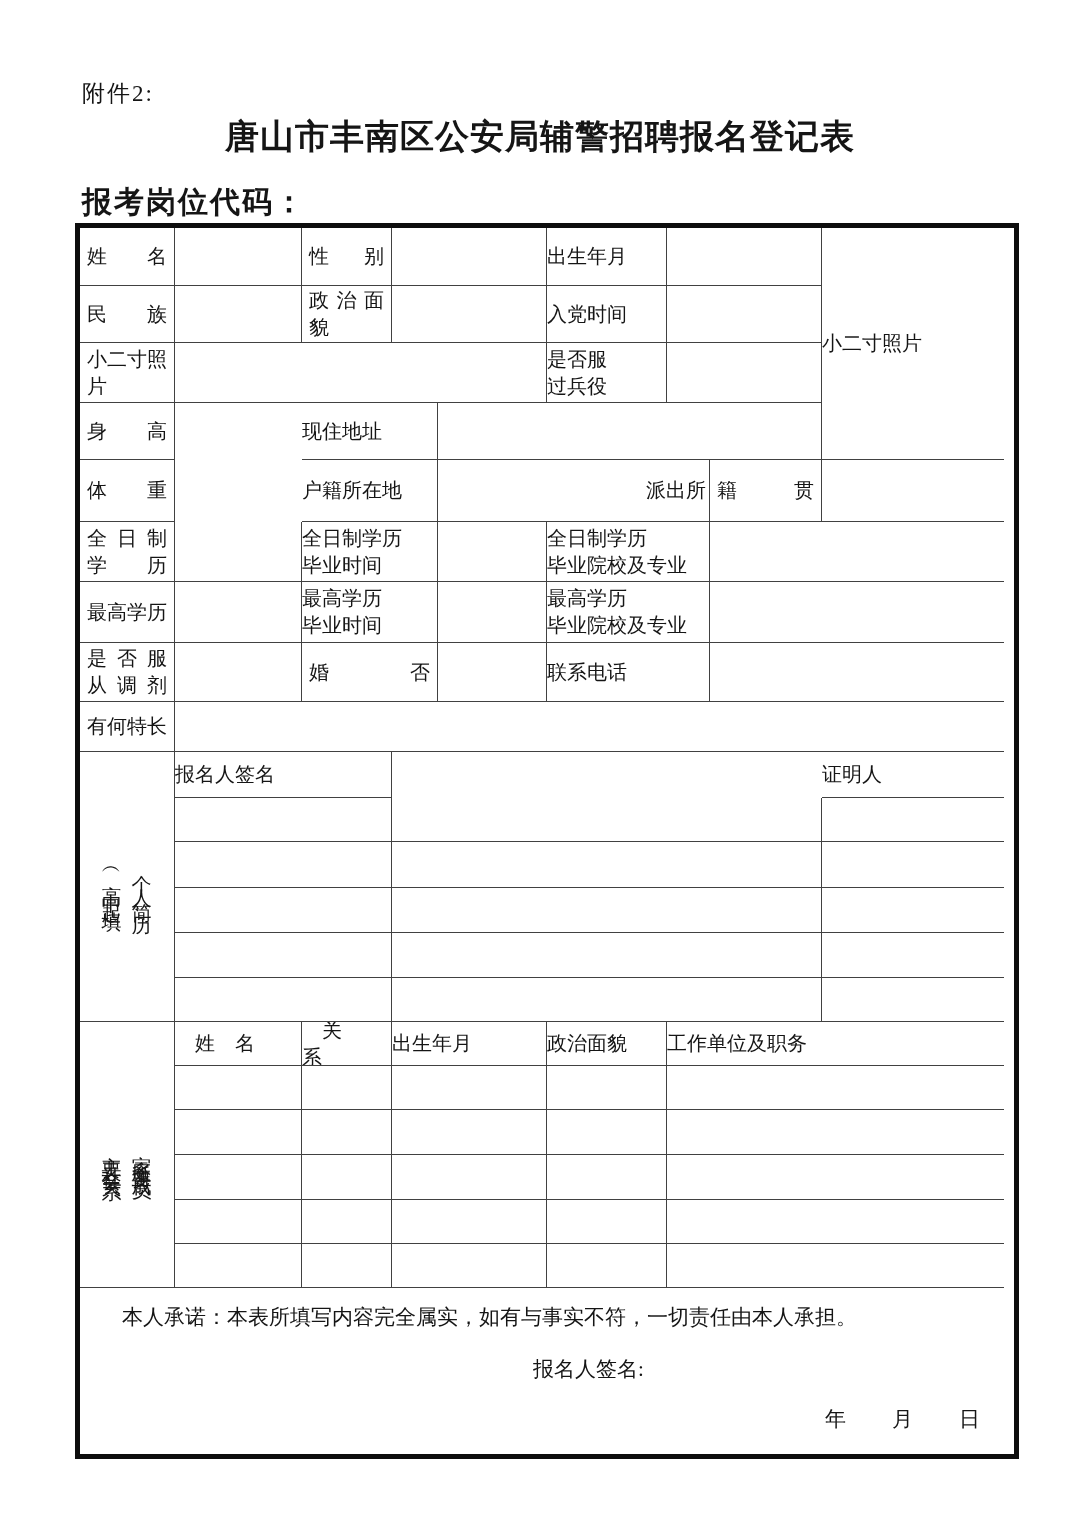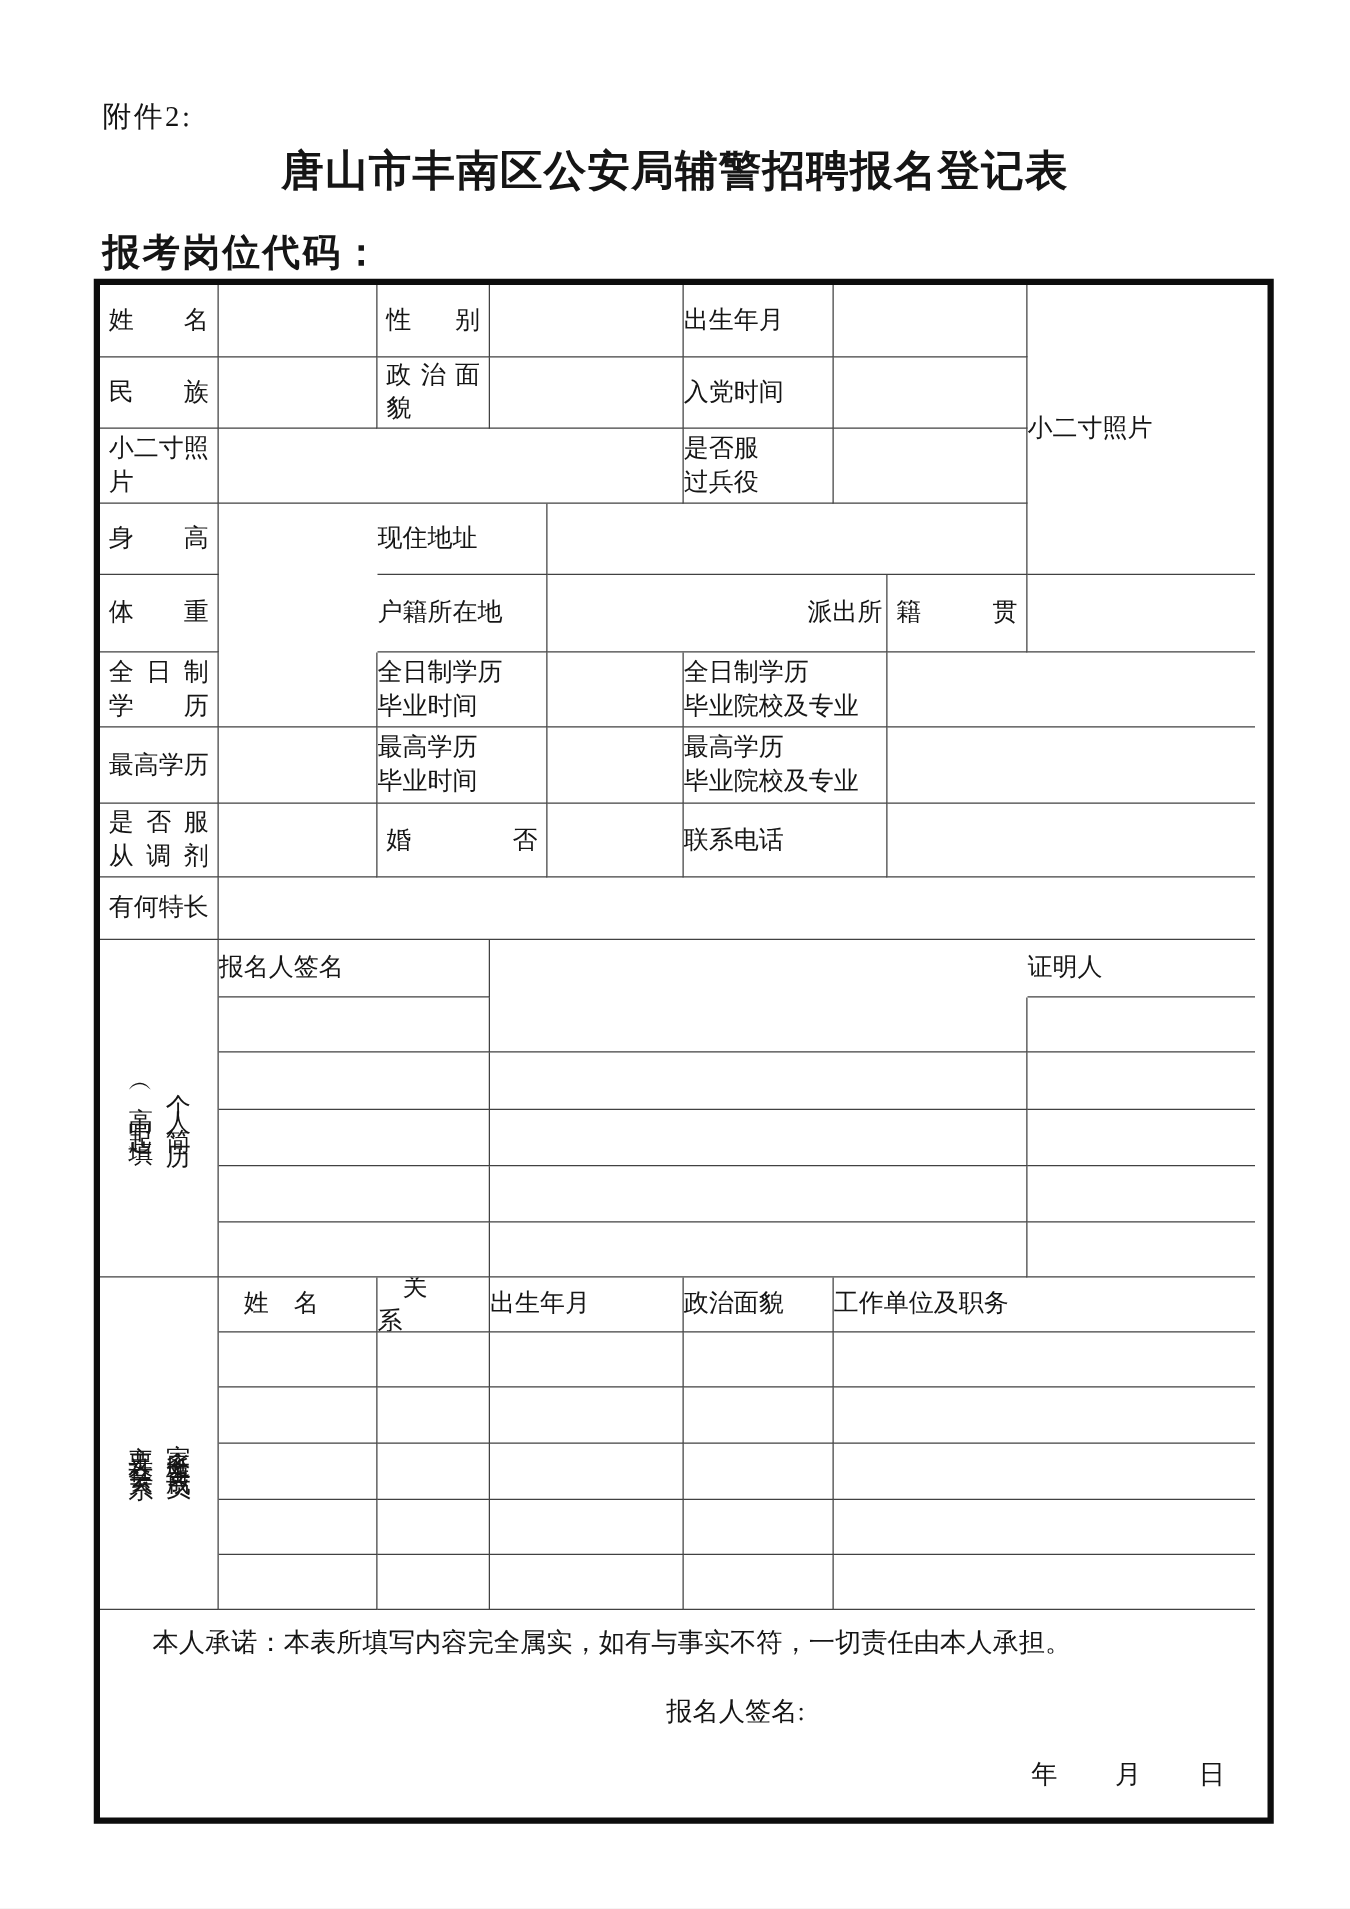--- a/index.html
+++ b/index.html
@@ -30,21 +30,21 @@
   .cl{flex:1;text-align:left;white-space:pre-line;font-size:20px;line-height:27px;}
   .rl{flex:1;text-align:right;padding-right:3px;font-size:20px;line-height:27px;}
   .sp{letter-spacing:1em;padding-left:1em;}
   .vcell{justify-content:center;}
   .vert{writing-mode:vertical-rl;text-orientation:mixed;height:100%;
         display:block;}
   .vcol{text-align:center;line-height:30px;font-size:20px;}
   .ls-lg{letter-spacing:14px;}
   .ls-md{letter-spacing:9px;}
   .ls-sm{letter-spacing:5px;}
-  .decl{margin:16px 16px 0 42px;font-size:21px;line-height:26px;font-family:Liberation Mono, monospace;}
+  .decl{margin:16px 16px 0 42px;font-size:21px;line-height:26px;}
   .sig{margin:26px 0 0 453px;font-size:21px;line-height:26px;}
   .dates{margin-top:24px;display:flex;justify-content:flex-end;gap:46px;
          padding-right:34px;font-size:21px;line-height:26px;}
 </style>
 </head>
 <body>
 
 <div class="sheet">
 
   <div class="attach">附件2:</div>

